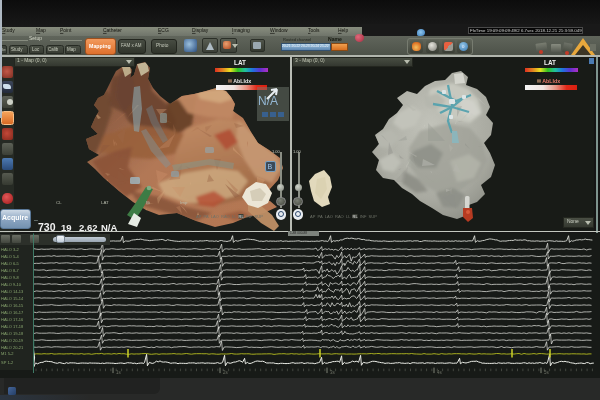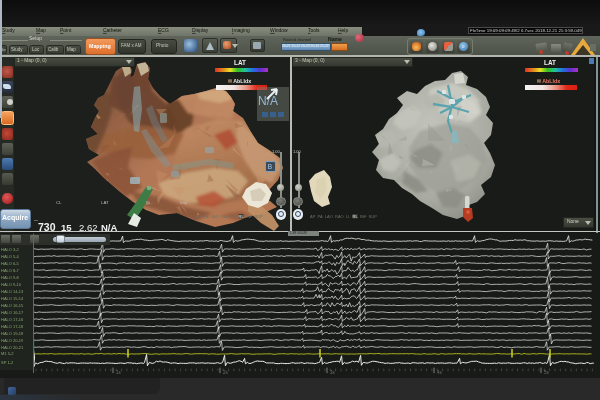--- a/index.html
+++ b/index.html
@@ -250,22 +250,22 @@
 <div class="t" style="left:196px;top:213.5px;font-size:8px;color:#6e7268;transform:scale(0.5);transform-origin:0 0;">AP&nbsp;&nbsp;PA&nbsp;&nbsp;LAO&nbsp;&nbsp;RAO&nbsp;&nbsp;LL&nbsp;&nbsp;<span style="color:#e8e8e8;background:#3a3e36;">RL</span>&nbsp;&nbsp;INF&nbsp;&nbsp;SUP</div>
 
 <div class="t" style="left:56px;top:199.5px;font-size:8px;color:#b9bdae;transform:scale(0.55);transform-origin:0 0;">CL</div>
 <div class="t" style="left:101px;top:199.5px;font-size:8px;color:#b9bdae;transform:scale(0.55);transform-origin:0 0;">LAT</div>
 <div class="t" style="left:146px;top:199.5px;font-size:8px;color:#b9bdae;transform:scale(0.55);transform-origin:0 0;">Bi</div>
 <div class="t" style="left:180px;top:199.5px;font-size:8px;color:#b9bdae;transform:scale(0.55);transform-origin:0 0;">Imp</div>
 <div class="abs" style="left:0;top:209px;width:31px;height:20px;background:linear-gradient(#cdd9e6,#8aa4c0 55%,#7492b0);border-radius:3px;border:1px solid #5a7898;"></div>
 <div class="t" style="left:1.5px;top:213px;font-size:9.5px;color:#fff;font-weight:bold;transform:scale(0.74);transform-origin:0 0;">Acquire</div>
 <div class="t" style="left:34px;top:216px;font-size:7px;color:#9aa;">‒</div>
 <div class="t" style="left:38px;top:220.5px;font-size:10.5px;color:#f2f2f2;font-weight:bold;">730</div>
-<div class="t" style="left:61px;top:221.5px;font-size:9.5px;color:#f2f2f2;font-weight:bold;">15</div>
-<div class="t" style="left:79px;top:221.5px;font-size:9.5px;color:#f2f2f2;font-weight:normal;">2.62</div>
+<div class="t" style="left:61px;top:221.5px;font-size:9.5px;color:#f2f2f2;font-weight:bold;">19</div>
+<div class="t" style="left:79px;top:221.5px;font-size:9.5px;color:#f2f2f2;font-weight:bold;">2.62</div>
 <div class="t" style="left:101px;top:221.5px;font-size:9.5px;color:#f2f2f2;font-weight:bold;">N/A</div>
 
 <div class="abs" style="left:289.5px;top:56.5px;width:2.5px;height:175.5px;background:#b9bdb5;"></div>
 
 <div class="abs" style="left:292px;top:56.5px;width:302px;height:175.5px;background:#181b17;overflow:hidden;">
 
 <svg width="302" height="176" viewBox="292 56 302 176">
 <defs>
 <radialGradient id="grA" cx="0.48" cy="0.38" r="0.8">
 <stop offset="0" stop-color="#c2c3ba"></stop>

